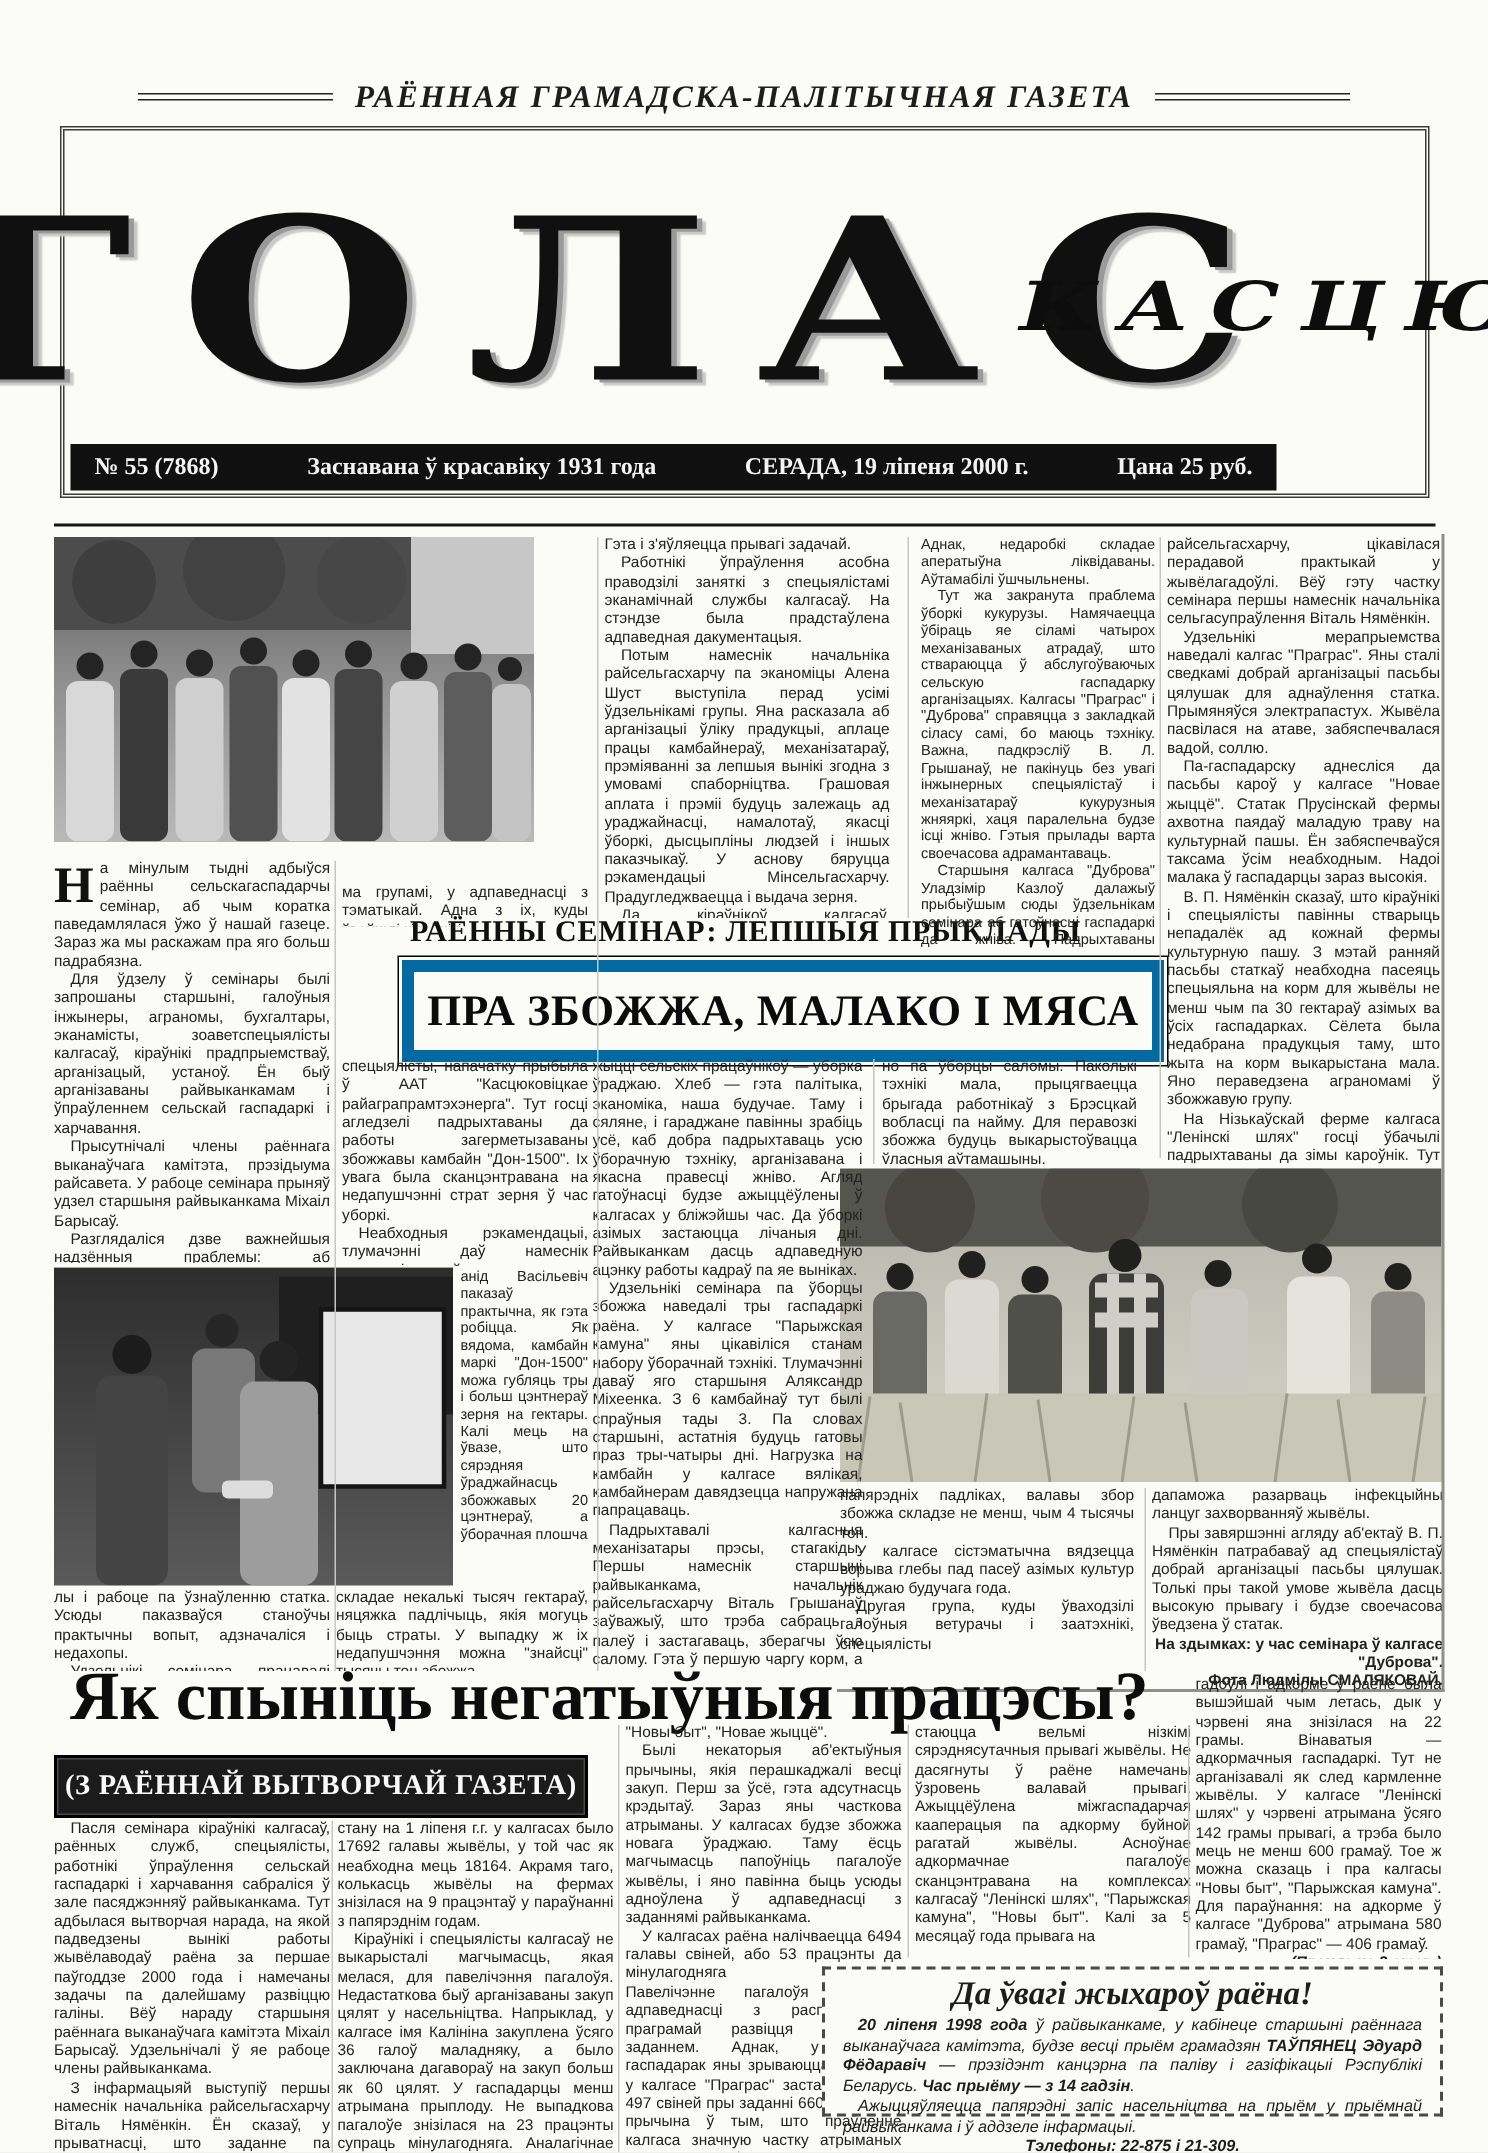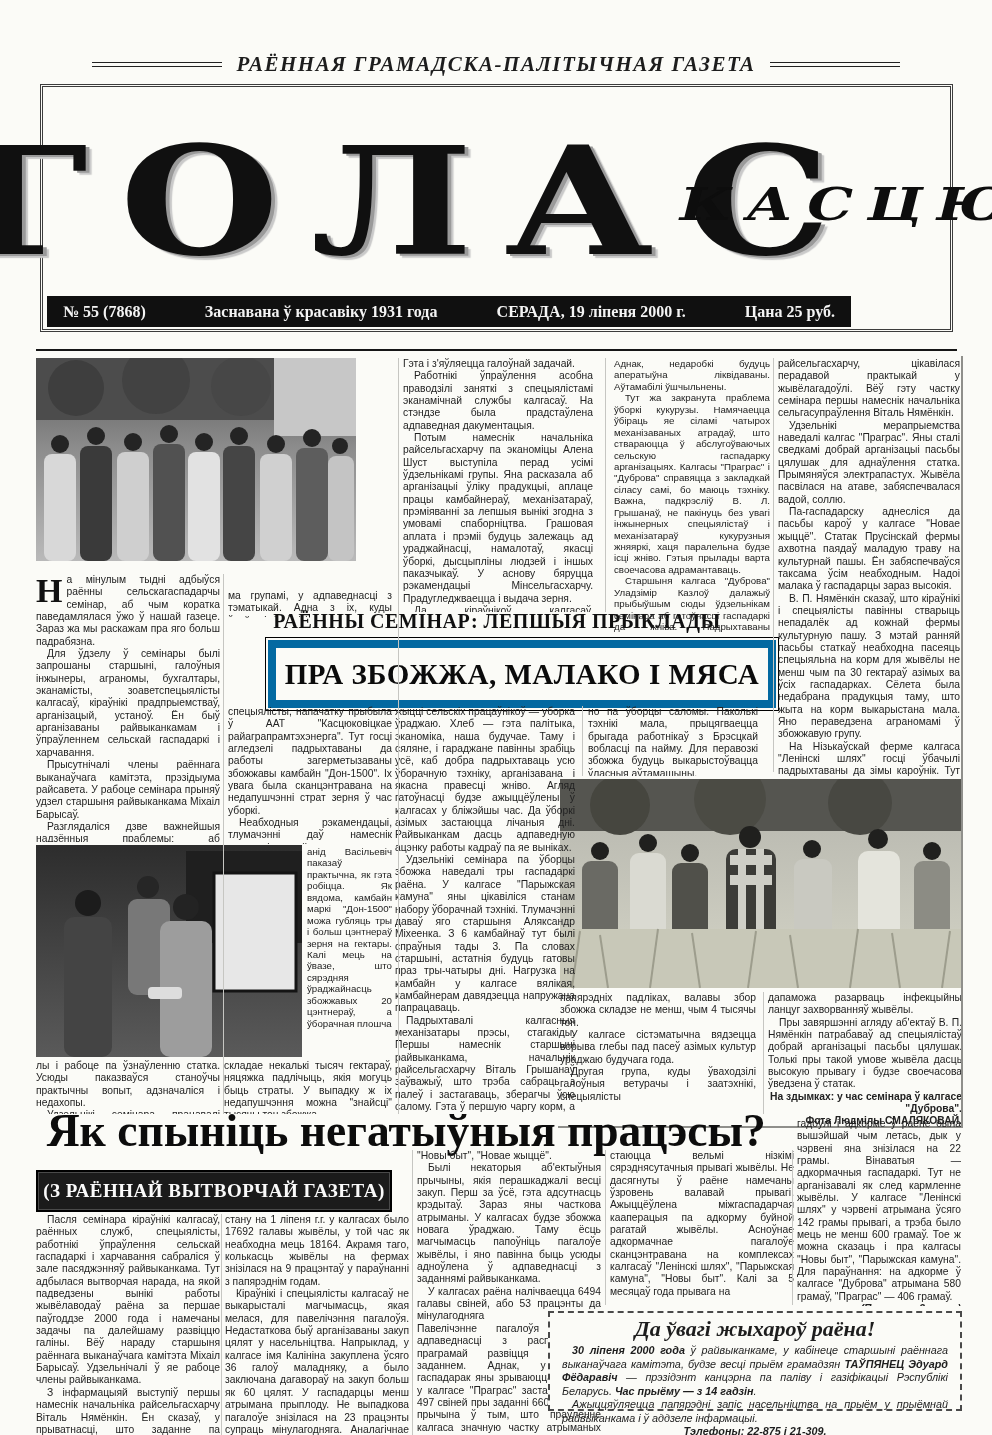--- a/index.html
+++ b/index.html
@@ -204,34 +204,34 @@
     <p>Неабходныя рэкамендацыі, тлумачэнні даў намеснік начальніка райсельгасхарчу па механізацыі Леанід Ус. Ён падкрэсліў, у прыватнасці, што герметызацыя камбайнаў непарыўна звязана з іх рэгуліроўкай і настройкай. Ле-</p>
   </div>
   <div class="col small" style="left:307px;top:846px;width:85px;height:212px;">
     <p class="ni">анід Васільевіч паказаў практычна, як гэта робіцца. Як вядома, камбайн маркі "Дон-1500" можа губляць тры і больш цэнтнераў зерня на гектары. Калі мець на ўвазе, што сярэдняя ўраджайнасць збожжавых 20 цэнтнераў, а ўборачная плошча</p>
   </div>
   <div class="col" style="left:224px;top:1060px;width:168px;height:54px;">
     <p class="ni">складае некалькі тысяч гектараў, няцяжка падлічыць, якія могуць быць страты. У выпадку ж іх недапушчэння можна "знайсці" тысячы тон збожжа.</p>
   </div>
 
   <div class="col" style="left:403px;top:358px;width:190px;height:254px;">
-    <p class="ni">Гэта і з'яўляецца галоўнай задачай.</p>
+    <p class="ni">Гэта і з'яўляецца прывагі задачай.</p>
     <p>Работнікі ўпраўлення асобна праводзілі заняткі з спецыялістамі эканамічнай службы калгасаў. На стэндзе была прадстаўлена адпаведная дакументацыя.</p>
     <p>Потым намеснік начальніка райсельгасхарчу па эканоміцы Алена Шуст выступіла перад усімі ўдзельнікамі групы. Яна расказала аб арганізацыі ўліку прадукцыі, аплаце працы камбайнераў, механізатараў, прэміяванні за лепшыя вынікі згодна з умовамі спаборніцтва. Грашовая аплата і прэміі будуць залежаць ад ураджайнасці, намалотаў, якасці ўборкі, дысцыпліны людзей і іншых паказчыкаў. У аснову бяруцца рэкамендацыі Мінсельгасхарчу. Прадугледжваецца і выдача зерня.</p>
     <p>Да кіраўнікоў калгасаў, прадпрыемстваў і арганізацый, спецыялістаў звярнуўся М. Р. Барысаў. Ён сказаў, што наступае вельмі адказны перыяд у</p>
   </div>
   <div class="col" style="left:395px;top:706px;width:180px;height:406px;">
     <p class="ni">жыцці сельскіх працаўнікоў — уборка ўраджаю. Хлеб — гэта палітыка, эканоміка, наша будучае. Таму і сяляне, і гараджане павінны зрабіць усё, каб добра падрыхтаваць усю ўборачную тэхніку, арганізавана і якасна правесці жніво. Агляд гатоўнасці будзе ажыццёўлены ў калгасах у бліжэйшы час. Да ўборкі азімых застаюцца лічаныя дні. Райвыканкам дасць адпаведную ацэнку работы кадраў па яе выніках.</p>
     <p>Удзельнікі семінара па ўборцы збожжа наведалі тры гаспадаркі раёна. У калгасе "Парыжская камуна" яны цікавіліся станам набору ўборачнай тэхнікі. Тлумачэнні даваў яго старшыня Аляксандр Міхеенка. З 6 камбайнаў тут былі спраўныя тады 3. Па словах старшыні, астатнія будуць гатовы праз тры-чатыры дні. Нагрузка на камбайн у калгасе вялікая, камбайнерам давядзецца напружана папрацаваць.</p>
     <p>Падрыхтавалі калгасныя механізатары прэсы, стагакіды. Першы намеснік старшыні райвыканкама, начальнік райсельгасхарчу Віталь Грышанаў заўважыў, што трэба сабраць з палеў і застагаваць, зберагчы ўсю салому. Гэта ў першую чаргу корм, а яго ў апошні час вельмі не хапала. Трэба паставіць некалькі трактароў на ворыва глебы пад азімыя.</p>
 
   </div>
 
   <div class="col small" style="left:614px;top:358px;width:156px;height:278px;">
-    <p class="ni">Аднак, недаробкі будуць аператыўна ліквідаваны. Аўтамабілі ўшчыльнены.</p>
+    <p class="ni">Аднак, недаробкі складае аператыўна ліквідаваны. Аўтамабілі ўшчыльнены.</p>
     <p>Тут жа закранута праблема ўборкі кукурузы. Намячаецца ўбіраць яе сіламі чатырох механізаваных атрадаў, што ствараюцца ў абслугоўваючых сельскую гаспадарку арганізацыях. Калгасы "Праграс" і "Дуброва" справяцца з закладкай сіласу самі, бо маюць тэхніку. Важна, падкрэсліў В. Л. Грышанаў, не пакінуць без увагі інжынерных спецыялістаў і механізатараў кукурузныя жняяркі, хаця паралельна будзе ісці жніво. Гэтыя прылады варта своечасова адрамантаваць.</p>
     <p>Старшыня калгаса "Дуброва" Уладзімір Казлоў далажыў прыбыўшым сюды ўдзельнікам семінара аб гатоўнасці гаспадаркі да жніва. Падрыхтаваны ачышчальна-сушыльны комплекс, большасць камбайнаў. Астатнія з іх — у завяршальнай стадыі рамонту. Створана механізаванае звя-</p>
   </div>
   <div class="col" style="left:588px;top:706px;width:170px;height:70px;">
     <p class="ni">но па ўборцы саломы. Паколькі тэхнікі мала, прыцягваецца брыгада работнікаў з Брэсцкай вобласці па найму. Для перавозкі збожжа будуць выкарыстоўвацца ўласныя аўтамашыны.</p>
 
   </div>
   <div class="col" style="left:560px;top:992px;width:196px;height:132px;">
     <p class="ni">папярэдніх падліках, валавы збор збожжа складзе не менш, чым 4 тысячы тон.</p>
     <p>У калгасе сістэматычна вядзецца ворыва глебы пад пасеў азімых культур ураджаю будучага года.</p>
@@ -289,19 +289,19 @@
     <p class="contnote ni">(Працяг на 2 стар.)</p>
   </div>
 
   <div class="vr" style="left:221px;top:1214px;height:221px;"></div>
   <div class="vr" style="left:412px;top:1150px;height:285px;"></div>
   <div class="vr" style="left:605px;top:1150px;height:155px;"></div>
   <div class="vr" style="left:792px;top:1150px;height:155px;"></div>
 
   <div id="notice">
     <div class="ntitle">Да ўвагі жыхароў раёна!</div>
-    <p><span class="b">30 ліпеня 2000 года</span><span> ў райвыканкаме, у кабінеце старшыні раённага выканаўчага камітэта, будзе весці прыём грамадзян </span><span class="b">ТАЎПЯНЕЦ Эдуард Фёдаравіч</span><span> — прэзідэнт канцэрна па паліву і газіфікацыі Рэспублікі Беларусь. </span><span class="b">Час прыёму — з 14 гадзін</span><span>.</span></p>
+    <p><span class="b">20 ліпеня 1998 года</span><span> ў райвыканкаме, у кабінеце старшыні раённага выканаўчага камітэта, будзе весці прыём грамадзян </span><span class="b">ТАЎПЯНЕЦ Эдуард Фёдаравіч</span><span> — прэзідэнт канцэрна па паліву і газіфікацыі Рэспублікі Беларусь. </span><span class="b">Час прыёму — з 14 гадзін</span><span>.</span></p>
     <p>Ажыццяўляецца папярэдні запіс насельніцтва на прыём у прыёмнай райвыканкама і ў аддзеле інфармацыі.</p>
     <p class="phones">Тэлефоны: 22-875 і 21-309.</p>
 
   </div>
 
 </div>
 
 </body></html>

